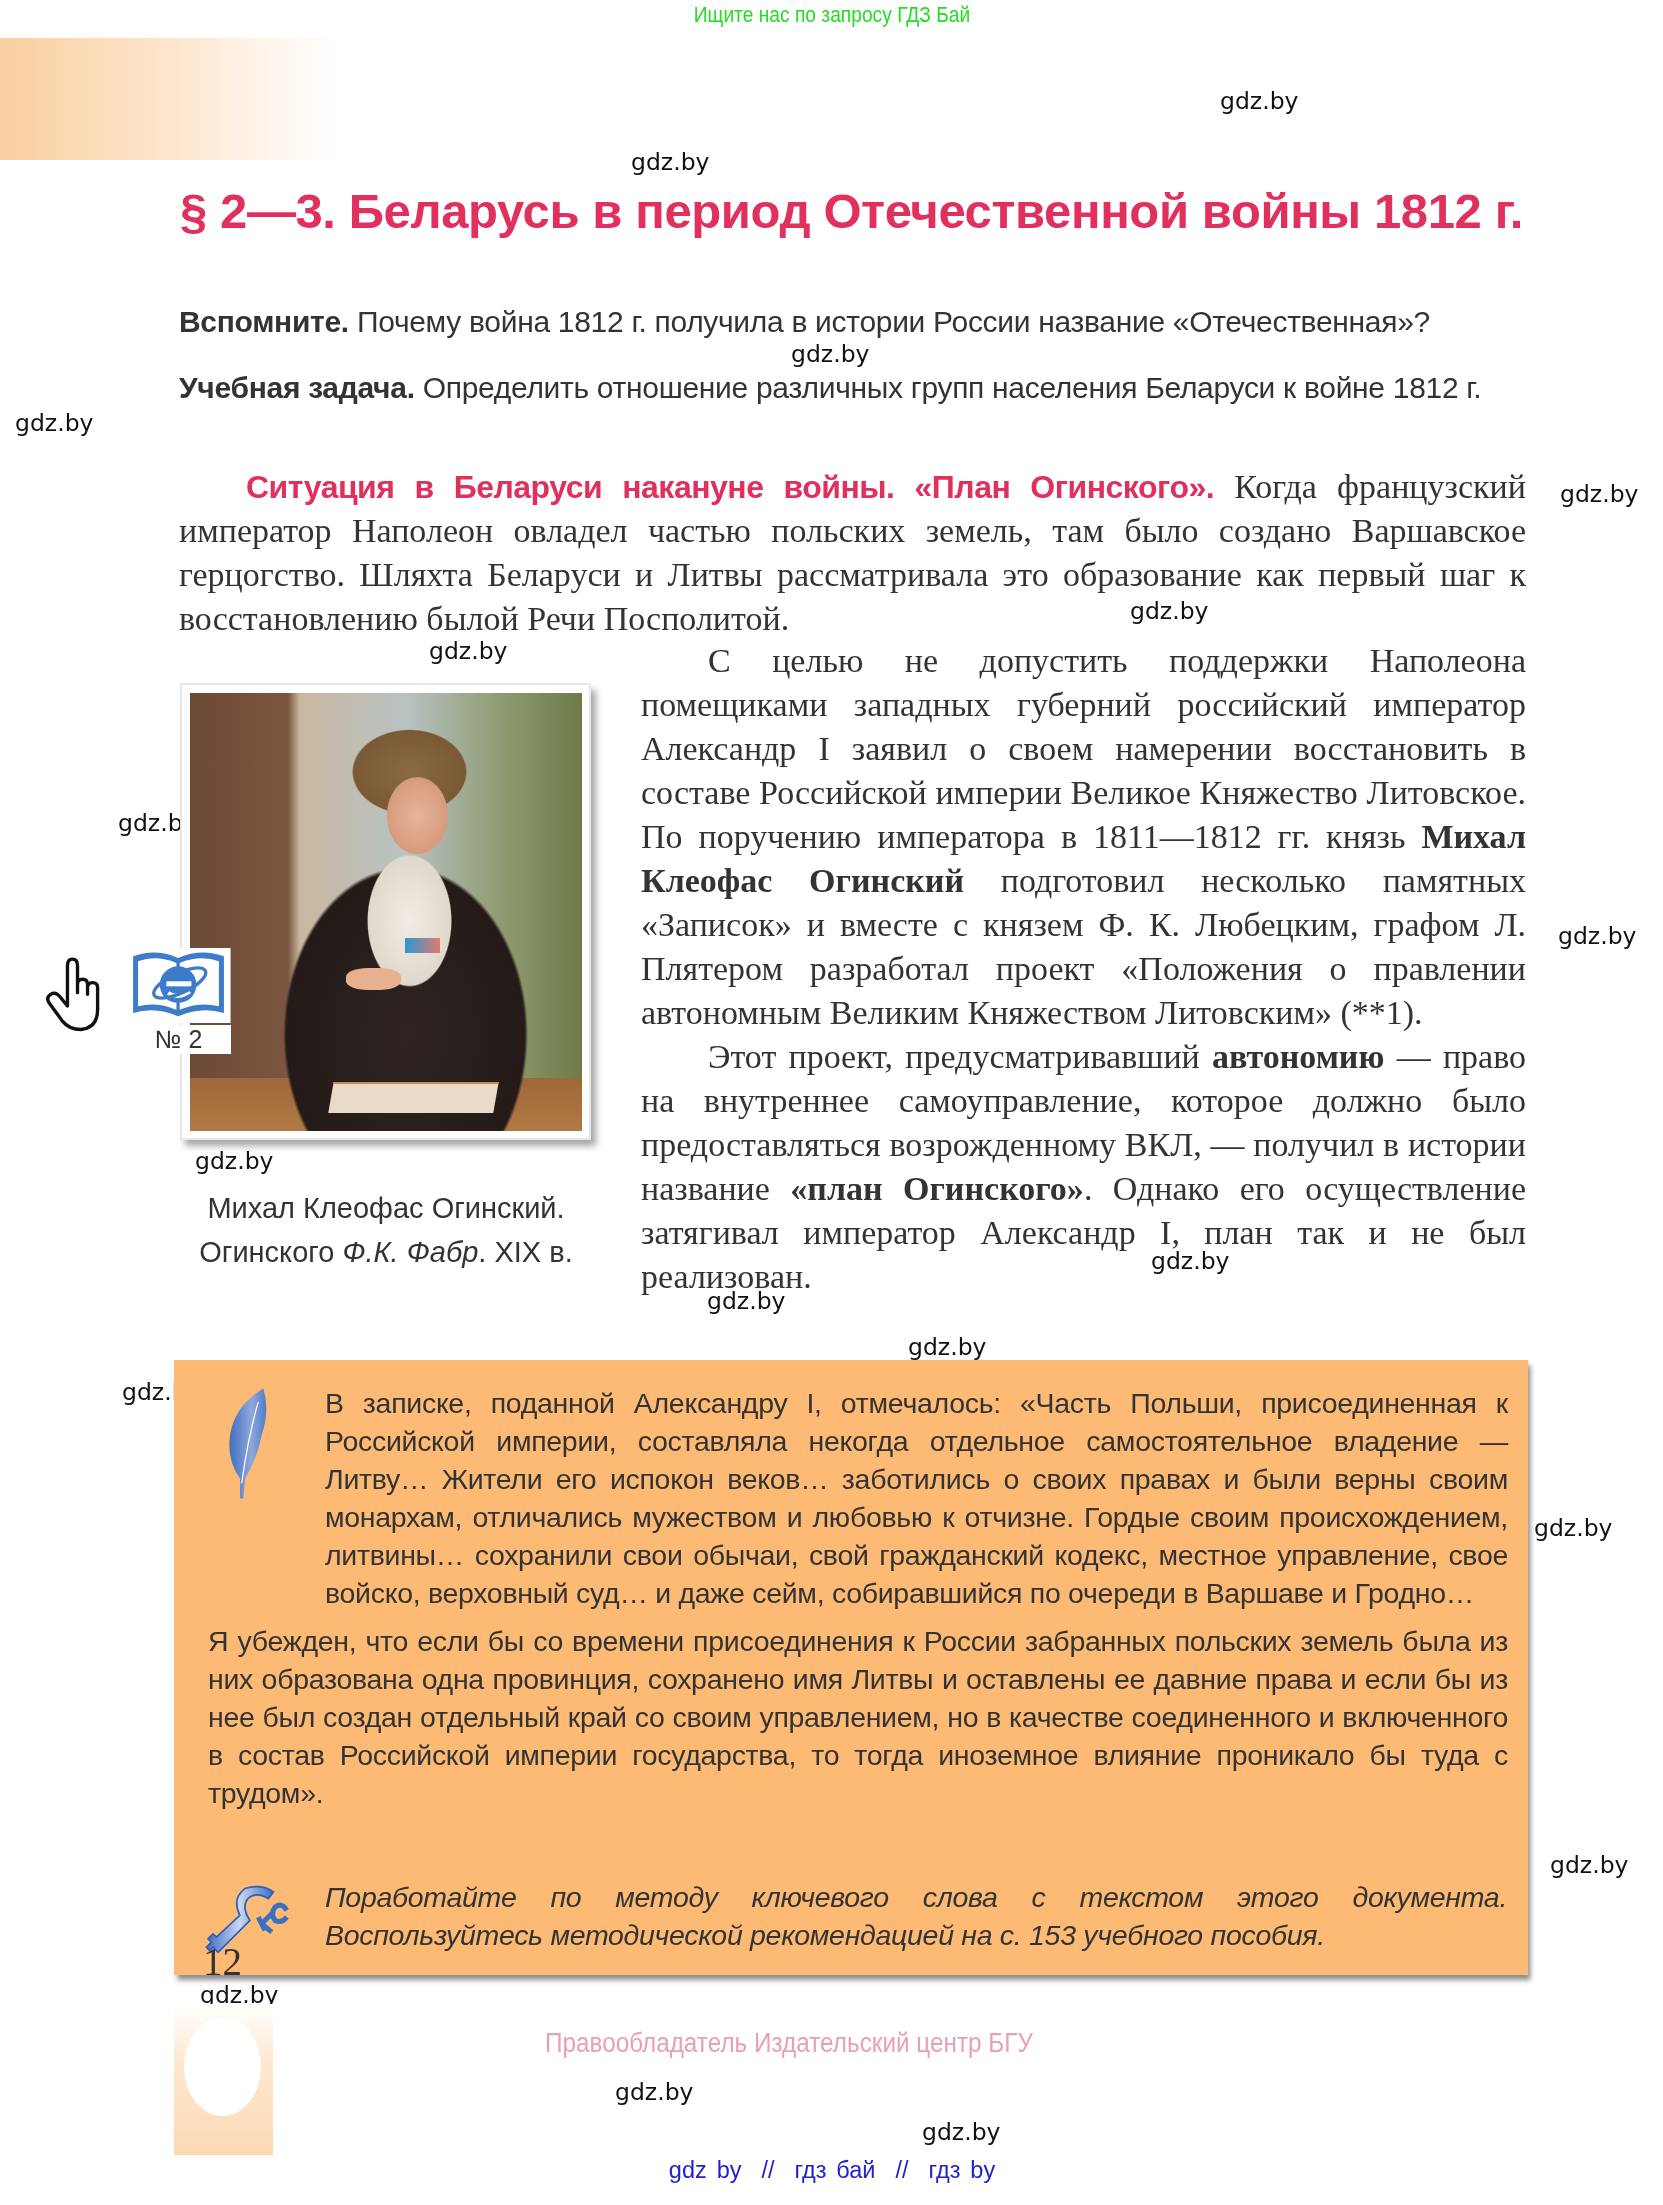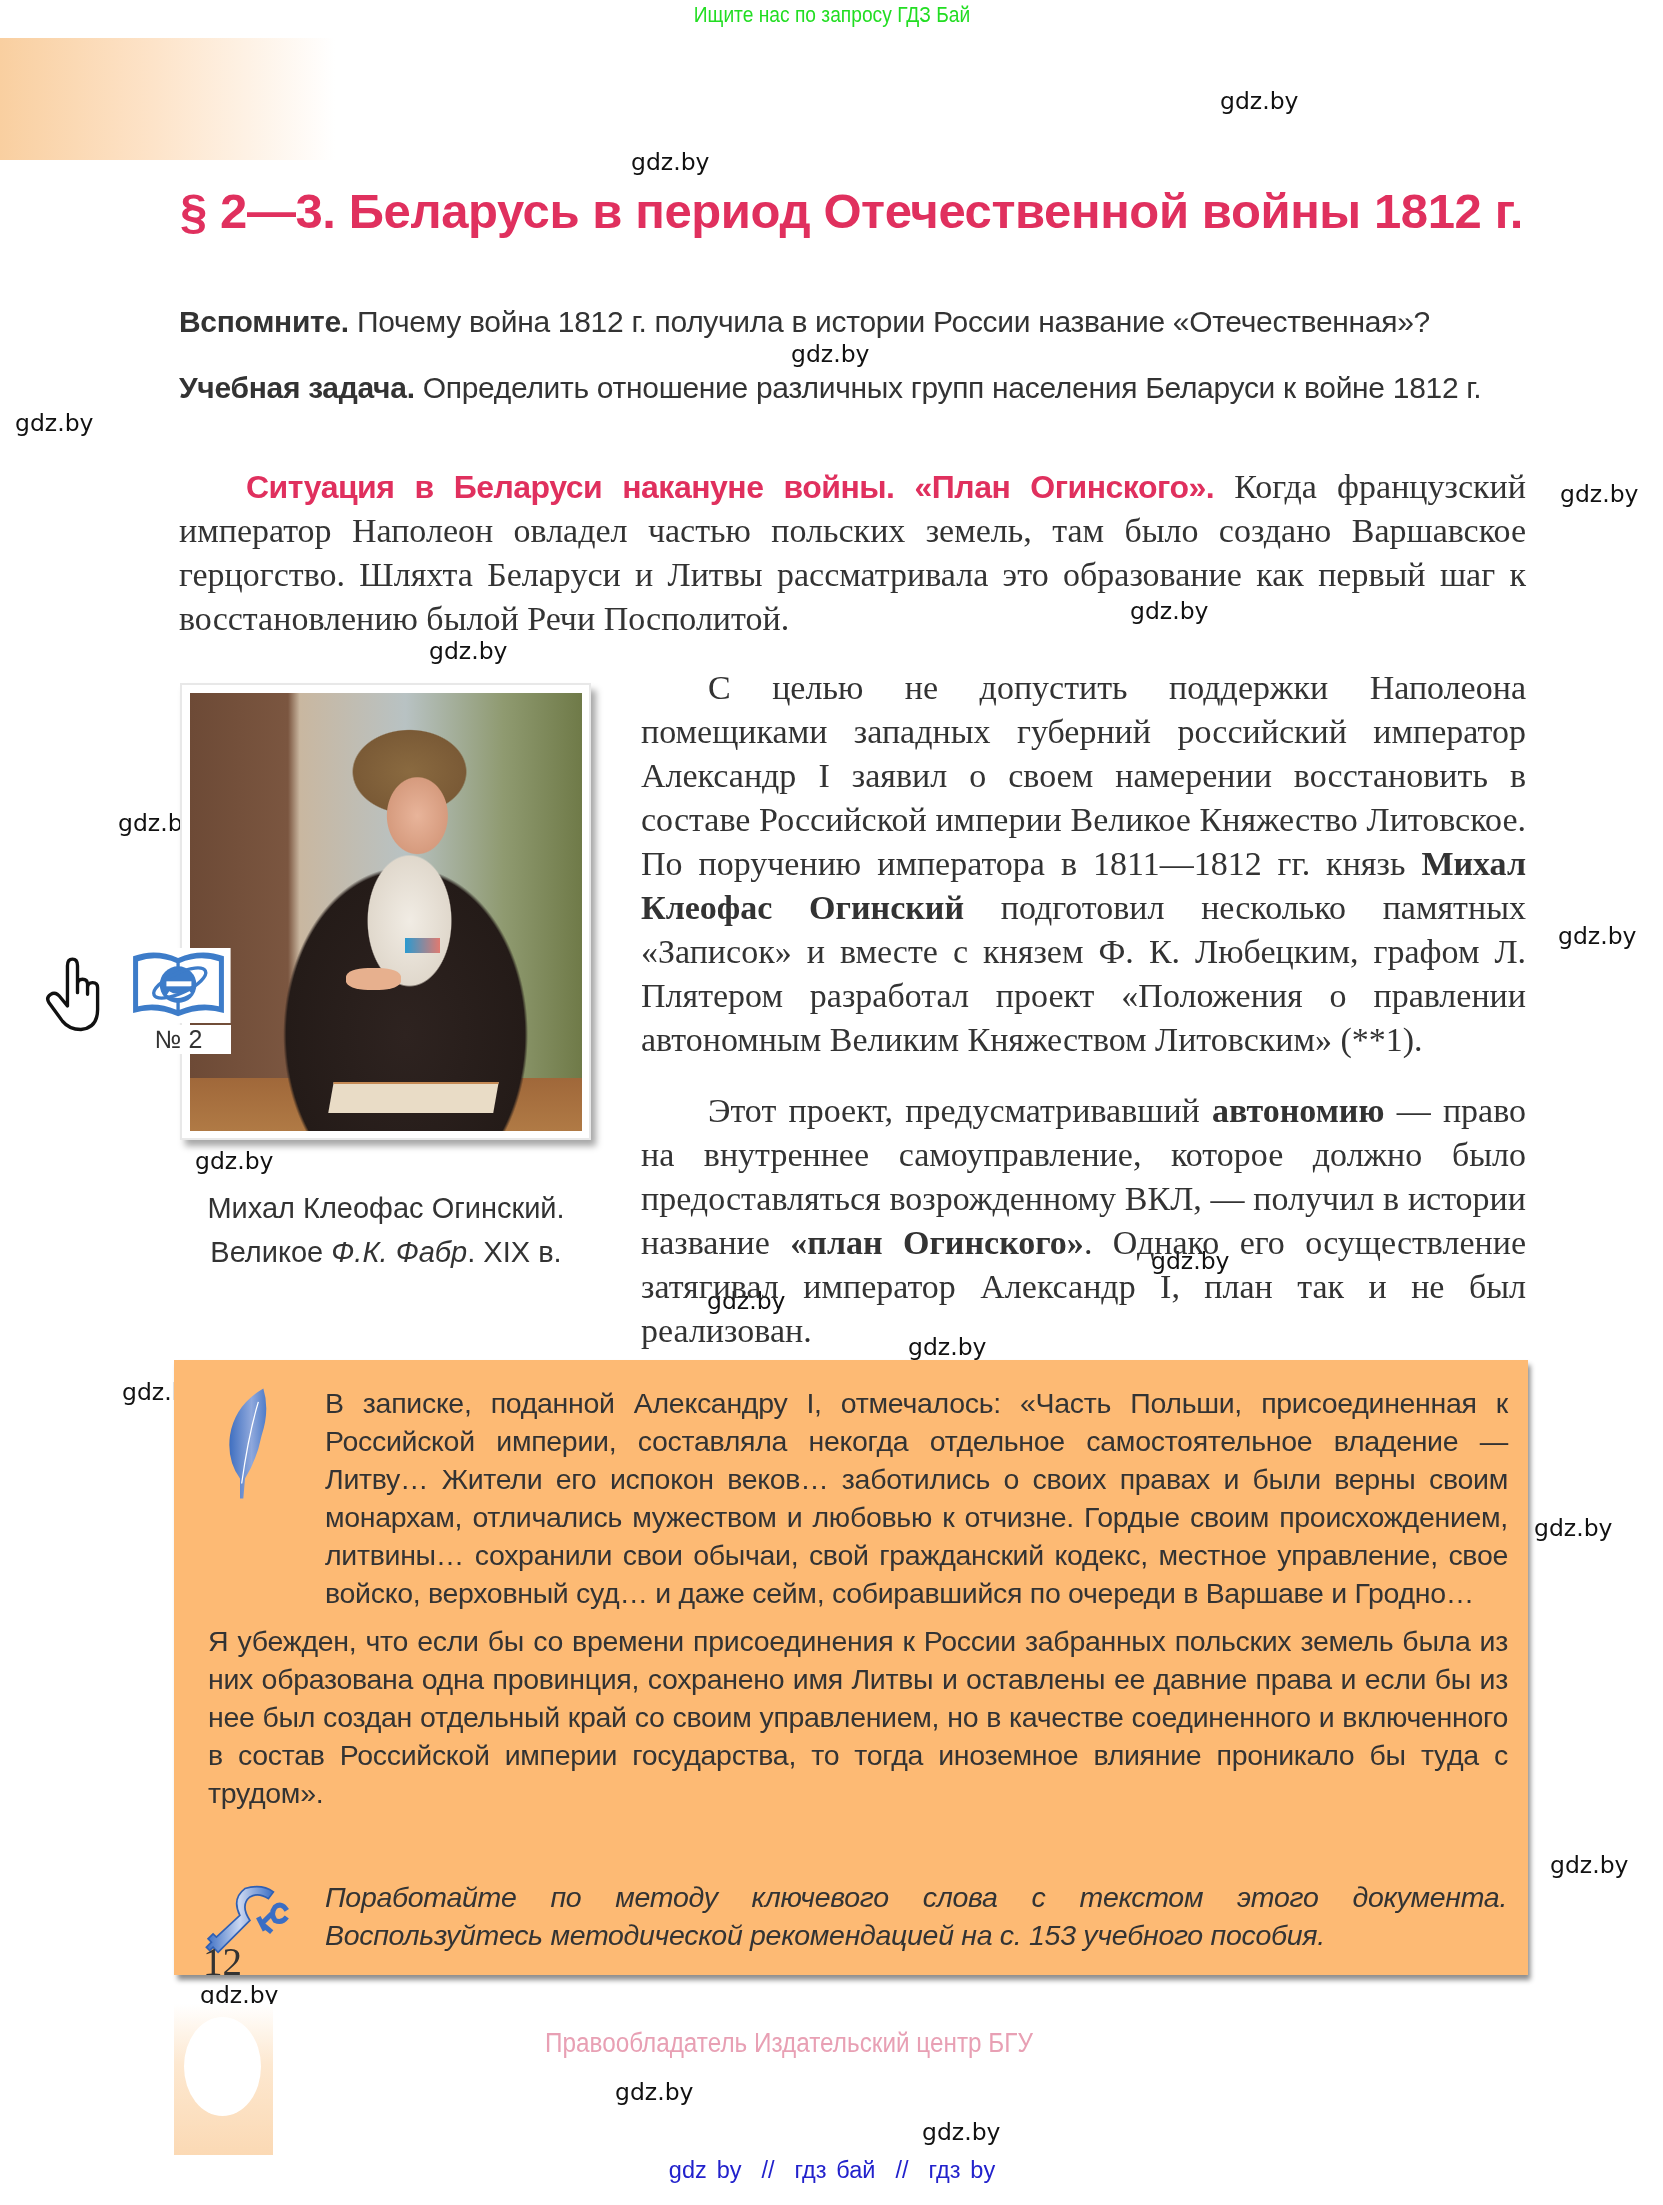--- a/index.html
+++ b/index.html
@@ -11,21 +11,21 @@
   .wm { font-family: "DejaVu Sans", sans-serif; font-size: 23.5px; color: #111; white-space: nowrap; }
   .title { left: 180px; top: 183px; font-size: 49px; font-weight: bold; color: #e0305e; letter-spacing: -0.4px; white-space: nowrap; }
   .recall { left: 179px; top: 305px; font-size: 30px; color: #333; white-space: nowrap; letter-spacing: -0.3px; }
   .task { left: 179px; top: 371px; font-size: 30px; color: #333; white-space: nowrap; letter-spacing: -0.3px; }
   .lead-b { font-weight: bold; }
   .serif { font-family: "Liberation Serif", serif; font-size: 34px; color: #333; line-height: 44px; }
   .sec-para { left: 179px; top: 465px; width: 1347px; text-align: justify; }
   .sec-head { font-family: "Liberation Sans", sans-serif; font-weight: bold; color: #e0305e; font-size: 32px; letter-spacing: -0.5px; }
   .indent { padding-left: 67px; }
   .right-col { left: 641px; top: 639px; width: 885px; text-align: justify; }
-  .right-col p { text-indent: 67px; margin-top: 27px; }
+  .right-col p { text-indent: 67px; }
   .portrait-frame { left: 180px; top: 683px; width: 411px; height: 457px; background: #fff; border: 2.5px solid #e8e8e8; box-shadow: 5px 6.7px 6.7px rgba(0,0,0,0.35); padding: 7.5px; }
   .portrait { width: 100%; height: 100%; position: relative; overflow: hidden;
     background:
       radial-gradient(ellipse 50px 63px at 58% 28%, #e8b49a 0%, #d69b7e 60%, transparent 62%),
       radial-gradient(ellipse 80px 59px at 56% 18%, #8a6a40 0%, #7a5a36 70%, transparent 72%),
       radial-gradient(ellipse 59px 92px at 56% 52%, #f1ece4 0%, #e0d8cc 70%, transparent 72%),
       radial-gradient(ellipse 159px 218px at 55% 78%, #2e2320 0%, #241b18 75%, transparent 77%),
       linear-gradient(to bottom, transparent 88%, #a0683a 88%, #b07a45 100%),
       linear-gradient(to right, #6d4a36 0%, #7b5640 25%, #c9b7a0 28%, #b8c2c3 55%, #8f9a70 80%, #6f7a48 100%);
   }
@@ -109,21 +109,21 @@
   <path d="M64 18 Q88 8 111 16 L111 70 Q88 64 64 74 Z" fill="#fff"></path>
   <circle cx="62" cy="44" r="22" fill="#3d7cc9"></circle>
   <rect x="48" y="40" width="30" height="6" fill="#fff"></rect>
   <path d="M50 54 Q62 62 76 52" stroke="#fff" stroke-width="5" fill="none"></path>
   <ellipse cx="64" cy="42" rx="34" ry="12" fill="none" stroke="#3d7cc9" stroke-width="4" transform="rotate(-25 64 42)"></ellipse>
 </svg>
 <div class="abs ebook-label">№ 2</div>
 
 <div class="abs caption">
   <div>Михал Клеофас Огинский.</div>
-  <div><span>Великое </span><i>Ф.К. Фабр</i><span>. XIX в.</span></div>
+  <div><span>Огинского </span><i>Ф.К. Фабр</i><span>. XIX в.</span></div>
 </div>
 
 <div class="abs serif right-col">
   <p><span>С целью не допустить поддержки Наполеона помещиками западных губерний российский император Александр I заявил о своем намерении восстановить в составе Российской империи Великое Княжество Литовское. По поручению императора в 1811—1812 гг. князь </span><b>Михал Клеофас Огинский</b><span> подготовил несколько памятных «Записок» и вместе с князем Ф. К. Любецким, графом Л. Плятером разработал проект «Положения о правлении автономным Великим Княжеством Литовским» (**1).</span></p>
   <p><span>Этот проект, предусматривавший </span><b>автономию</b><span> — право на внутреннее самоуправление, которое должно было предоставляться возрожденному ВКЛ, — получил в истории название </span><b>«план Огинского»</b><span>. Однако его осуществление затягивал император Александр I, план так и не был реализован.</span></p>
 </div>
 
 <div class="abs doc-box">
   <svg class="feather-icon" viewBox="0 0 60 140">
     <defs>

